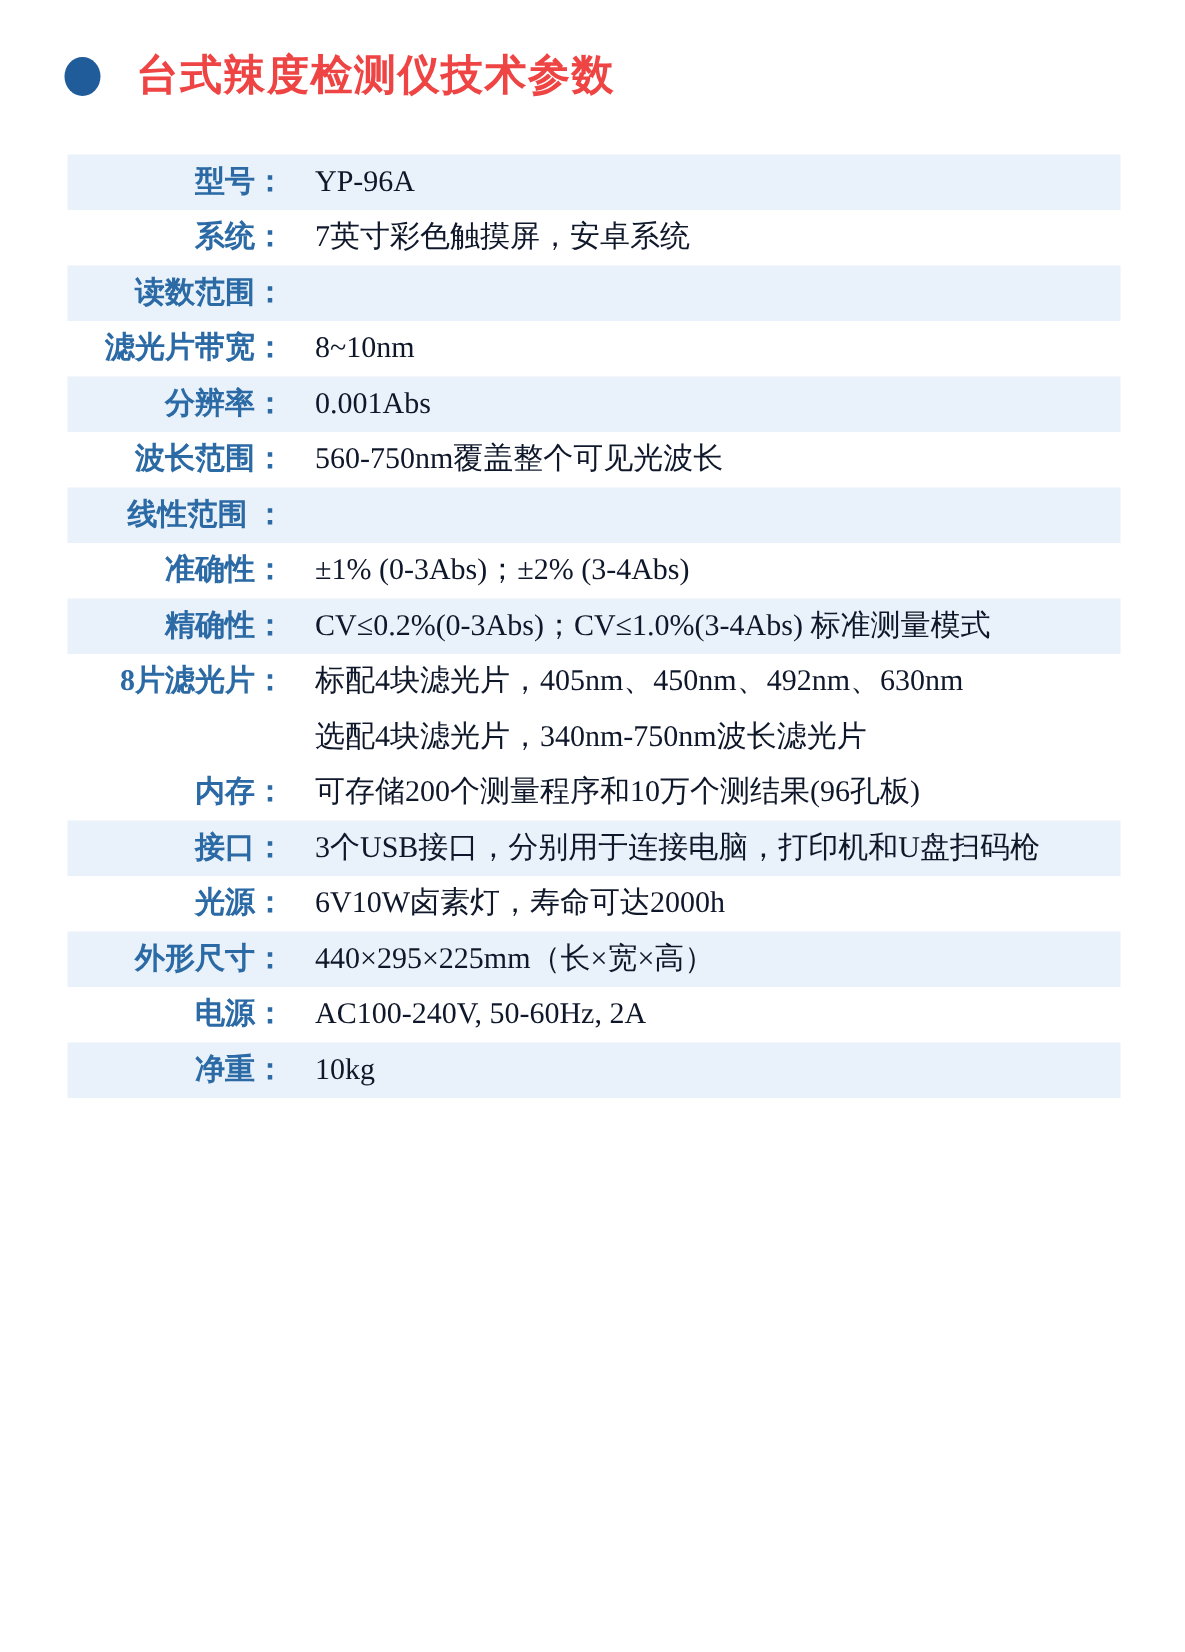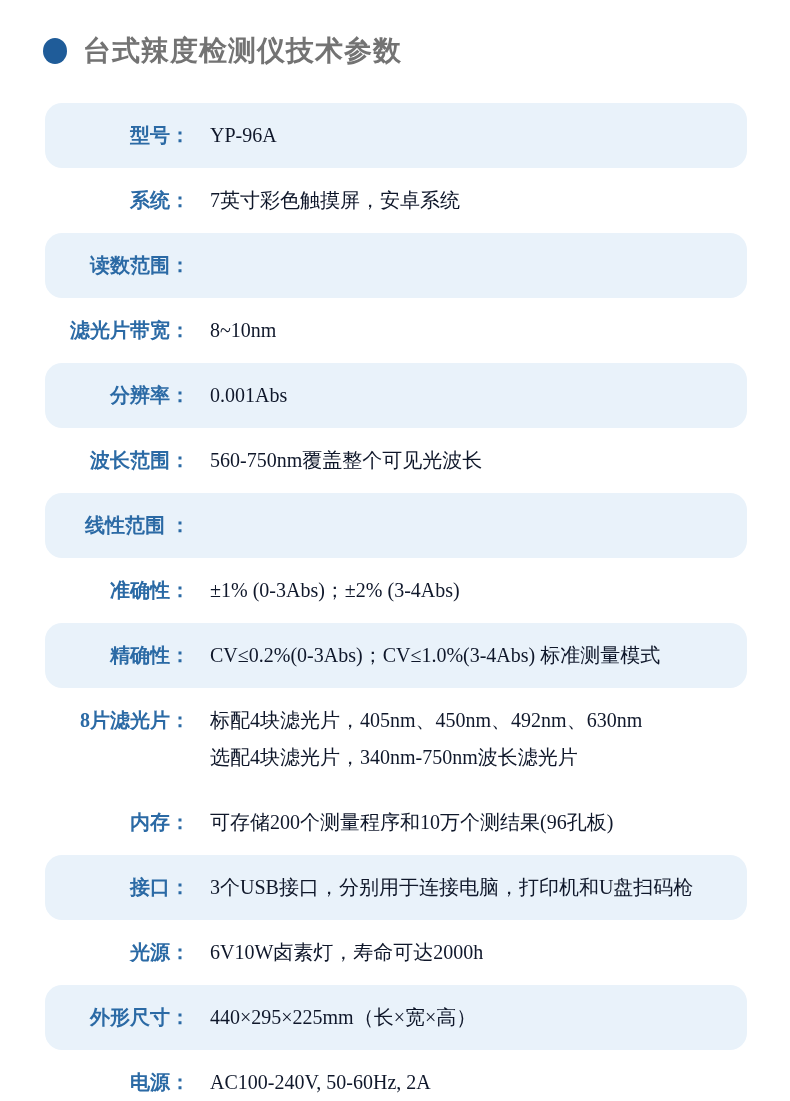--- a/index.html
+++ b/index.html
@@ -23,40 +23,39 @@
     align-items: center;
   }
   .bullet {
     width: 24px;
     height: 26px;
     border-radius: 50%;
     background: #1f5c99;
     flex: 0 0 auto;
   }
   .page-title {
-    margin-left: 16px;
+    margin-left: 24px;
     font-size: 28px;
     font-weight: bold;
-    color: #737373;
+    color: #ef4444;
     letter-spacing: 1px;
     line-height: 30px;
     white-space: nowrap;
   }
   .spec-table {
     position: absolute;
     left: 45px;
     top: 103px;
     width: 702px;
   }
   .row {
     display: flex;
     align-items: flex-start;
-    padding: 14px 0;
+    padding: 0 0;
     background: transparent;
-    border-radius: 17px;
   }
   .row.shaded {
     background: #e9f2fa;
   }
   .label {
     width: 145px;
     flex: 0 0 auto;
     text-align: right;
     font-weight: bold;
     font-size: 20px;

